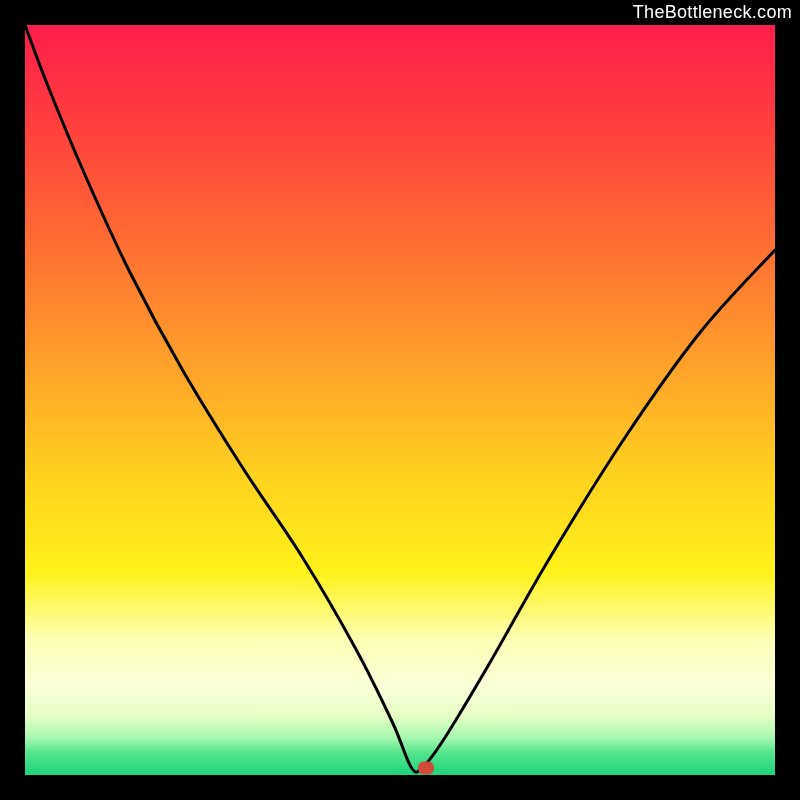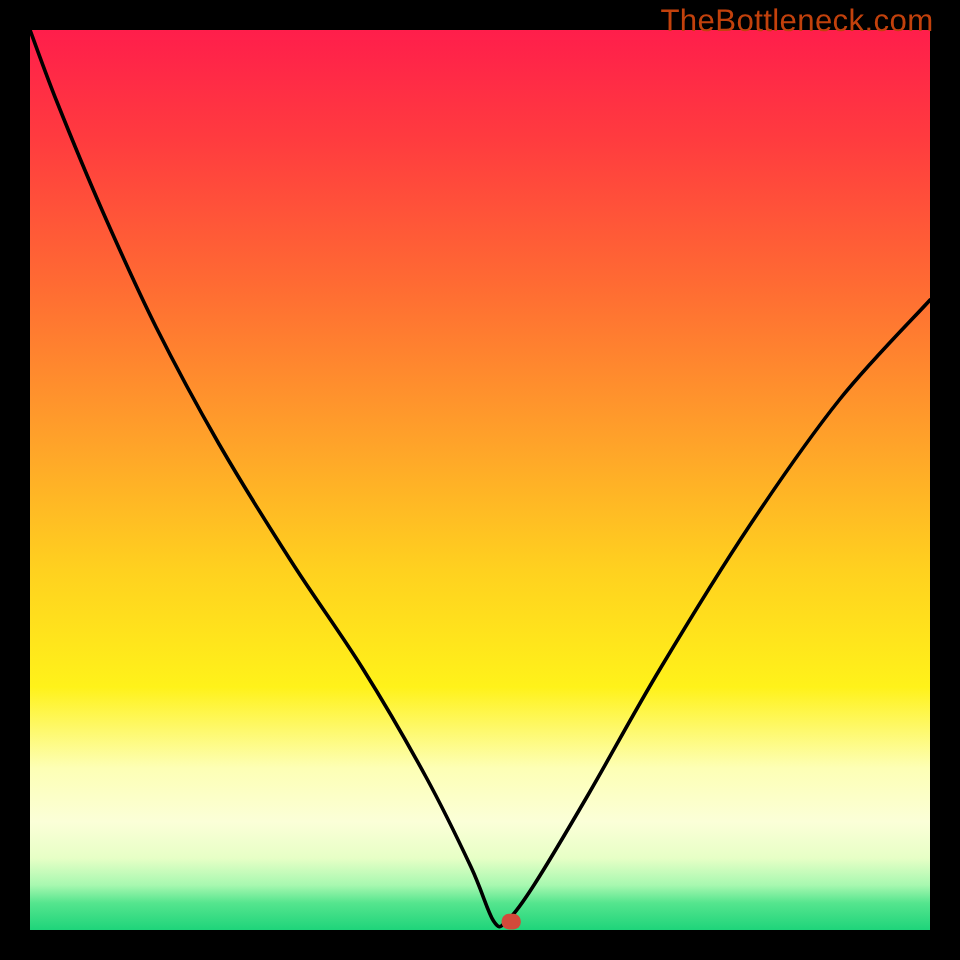--- a/index.html
+++ b/index.html
@@ -13,23 +13,23 @@
   }
   .frame {
     position: relative;
     width: 800px;
     height: 800px;
     background: #000;
   }
   .watermark {
     position: absolute;
     top: 2px;
-    right: 22px;
-    color: #c2410c;
-    font-size: 26px;
+    right: 8px;
+    color: #ffffff;
+    font-size: 18px;
     font-weight: 500;
     letter-spacing: 0.3px;
     z-index: 20;
   }
   .plot-area {
     position: absolute;
     left: 25px;
     top: 25px;
     width: 750px;
     height: 750px;

